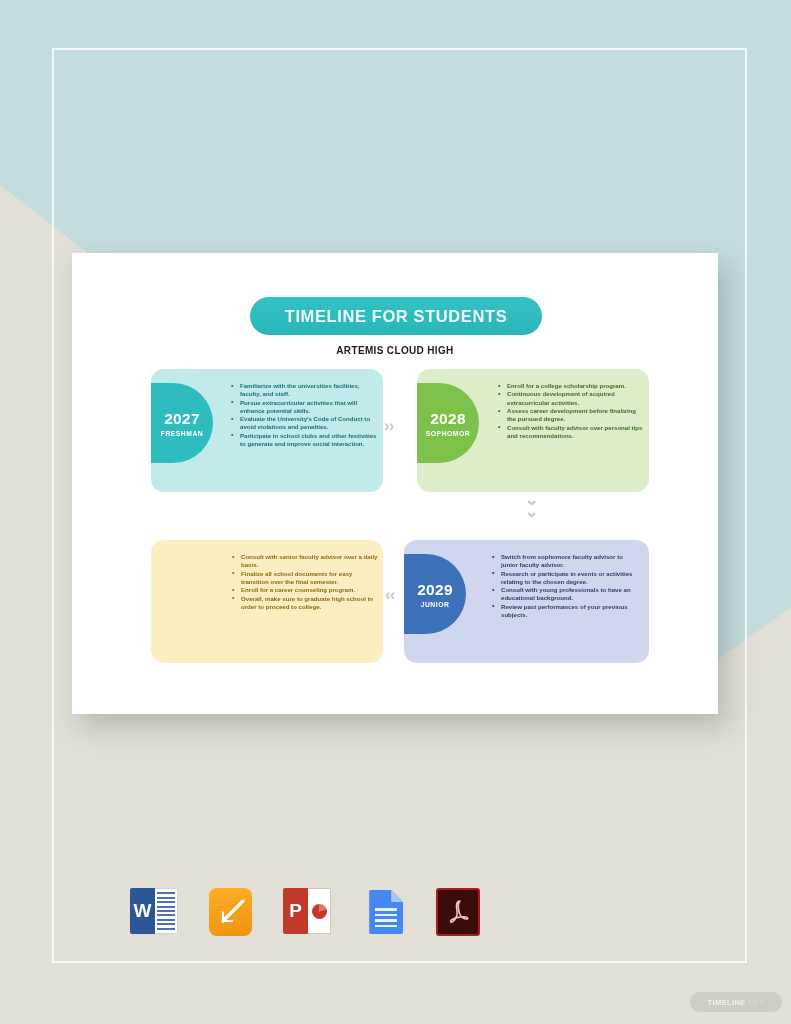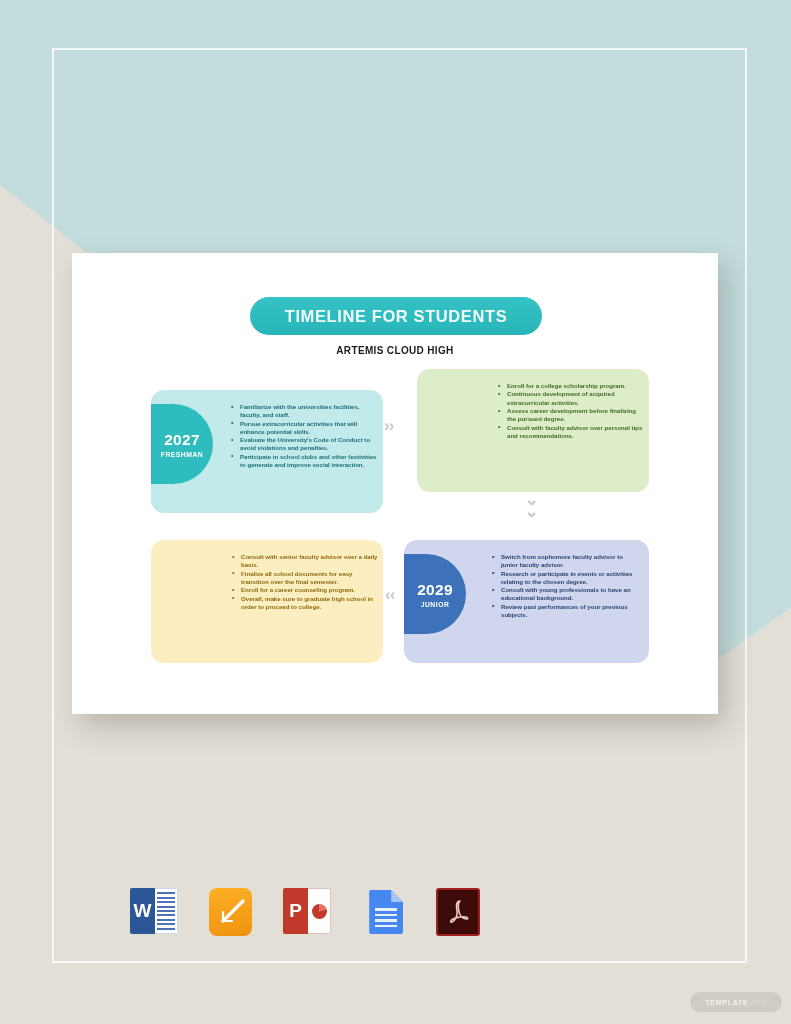--- a/index.html
+++ b/index.html
@@ -64,21 +64,21 @@
     list-style:none;
   }
   .bullets li{
     position:relative; font-size:6.1px; line-height:8.1px;
     padding-left:11px; margin-bottom:.4px; font-weight:600;
   }
   .bullets li:before{
     content:"•"; position:absolute; left:2px; top:-.5px; font-size:7px;
   }
   
-  #card-2027{ left:79px; top:116px; width:232px; height:123px; background:#c2eaea;margin-top:21px; }
+  #card-2027{ left:79px; top:116px; width:232px; height:123px; background:#c2eaea; }
   #card-2027 .badge{ left:-6px; background:#2ebcbe; border-radius:0 42px 42px 0; padding-left:6px; }
   #card-2027 .bullets{ left:78px; width:148px; color:#1b6f72; }
   #card-2027 .bullets li:before{ color:#1b6f72; }
   
   #card-2028{ left:345px; top:116px; width:232px; height:123px; background:#ddedc9; }
   #card-2028 .badge{ left:-6px; background:#7cc24a; border-radius:0 42px 42px 0; padding-left:6px; }
   #card-2028 .bullets{ left:79px; width:148px; color:#3f6b26; }
   #card-2028 .bullets li:before{ color:#3f6b26; }
   
   #card-2030{ left:79px; top:287px; width:232px; height:123px; background:#fdeec2; }
@@ -198,20 +198,24 @@
       </div>
       <ul class="bullets">
         <li>Familiarize with the universities facilities, faculty, and staff.</li>
         <li>Pursue extracurricular activities that will enhance potential skills.</li>
         <li>Evaluate the University's Code of Conduct to avoid violations and penalties.</li>
         <li>Participate in school clubs and other festivities to generate and improve social interaction.</li>
       </ul>
     </div>
 
     <div class="card" id="card-2028">
+      <div class="badge">
+        <div class="yr">2028</div>
+        <div class="lvl">SOPHOMOR</div>
+      </div>
       <ul class="bullets">
         <li>Enroll for a college scholarship program.</li>
         <li>Continuous development of acquired extracurricular activities.</li>
         <li>Assess career development before finalizing the pursued degree.</li>
         <li>Consult with faculty advisor over personal tips and recommendations.</li>
       </ul>
     </div>
 
     <div class="card" id="card-2030">
       <ul class="bullets">
@@ -291,16 +295,16 @@
       <svg width="30" height="30" viewBox="0 0 30 30">
         <path d="M17 4 C13 4 13 10 14 14 C15 18 12 24 9 25 C7.5 25.6 7 24 8.5 22.8
                  C11 21 18 19 23 20 C25 20.4 25.5 22 23.5 22 C20 22 17 19 16 15
                  C15.2 11.5 15 6 17 4 Z" fill="none" stroke="#e8cdc2" stroke-width="1.6" stroke-linejoin="round"></path>
       </svg>
     </div>
 
   </div>
 
   <div class="watermark">
-    <span><b>TEMPLATE</b><b class="net">.NET</b></span>
+    <span><b>TIMELINE</b><b class="net">.NET</b></span>
   </div>
 
 </div>
 
 </body></html>

